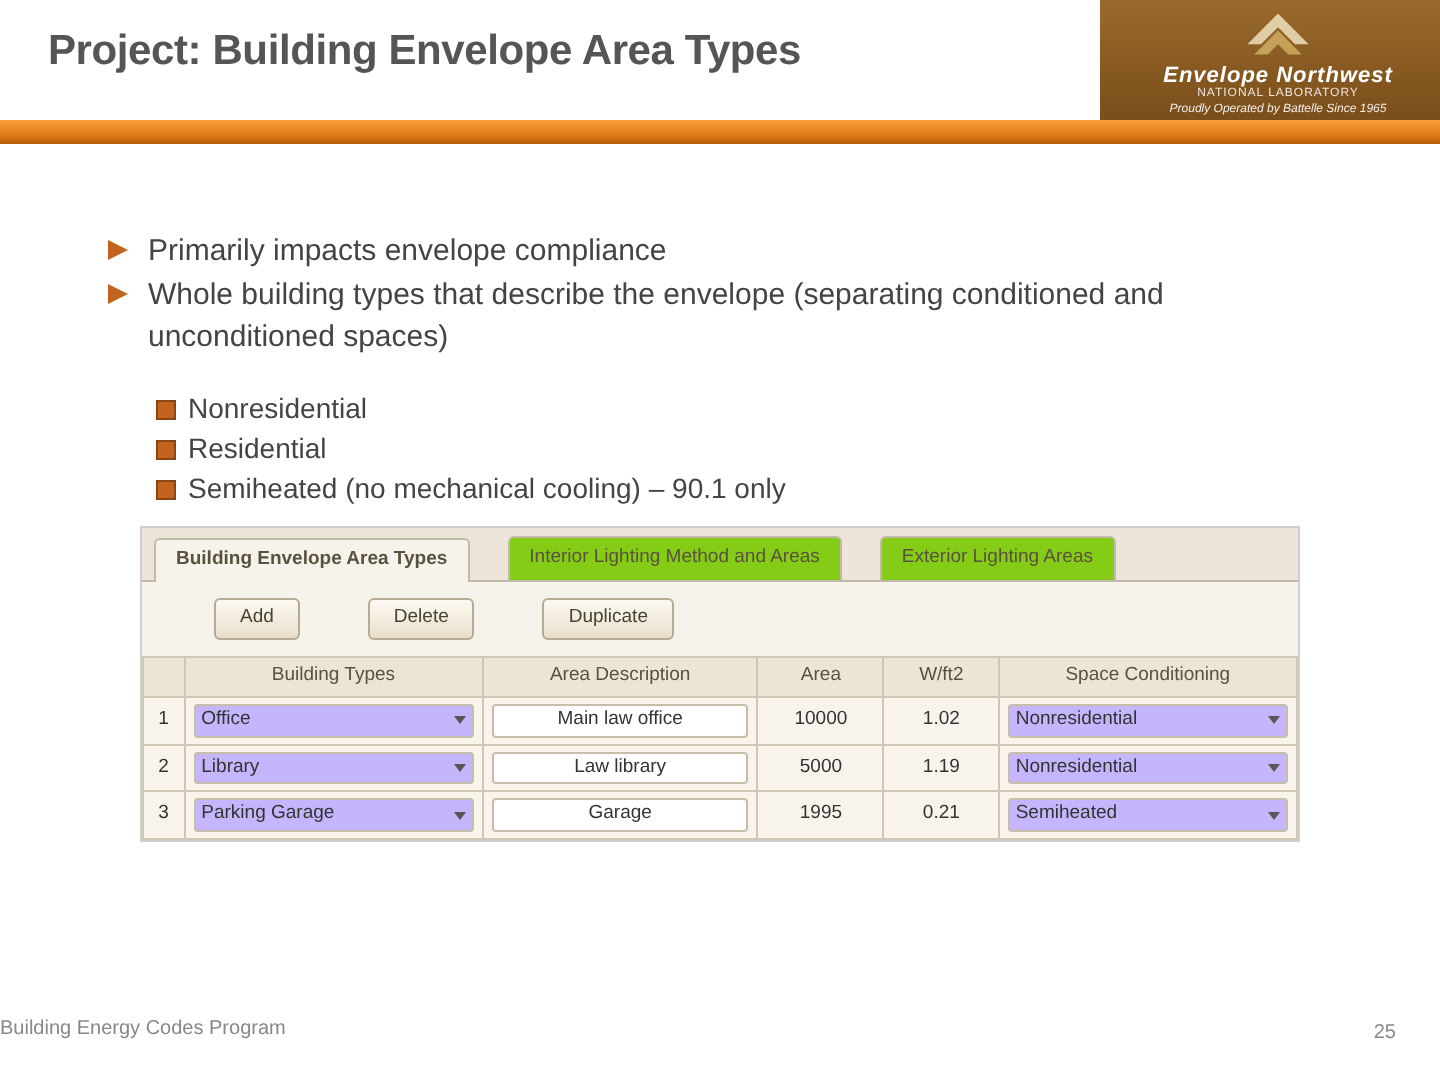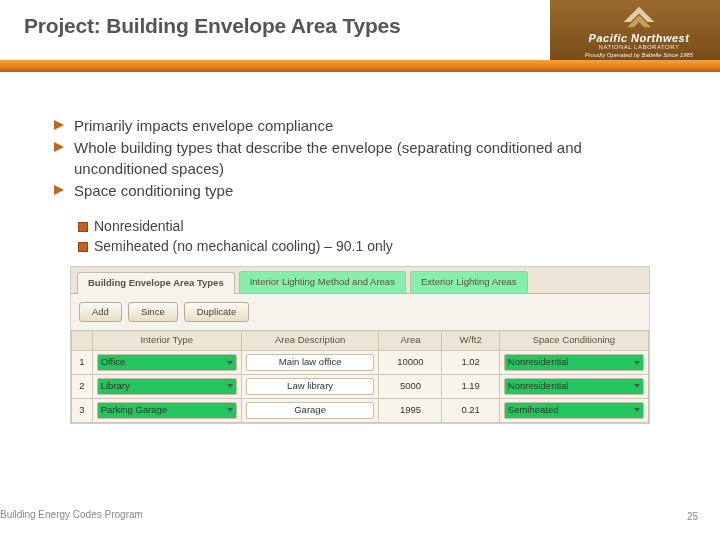--- a/index.html
+++ b/index.html
@@ -122,30 +122,30 @@
     margin: 10px 32px 0 32px;
     border: 1px solid #cfcfcf;
     background: #f6f2ec;
     font-size: 10px;
     color: #333;
     filter: blur(0.3px);
   }
   .tabs {
     display: flex;
     padding: 4px 10px 0 6px;
-    gap: 4px;
+    gap: 19px;
     border-bottom: 1px solid #c2b9ab;
     background: #ece5d8;
   }
   .tab {
     padding: 4px 10px;
     border: 1px solid #c2b9ab;
     border-bottom: none;
     border-radius: 3px 3px 0 0;
-    background: #86efac;
+    background: #84cc16;
     font-size: 9.5px;
     color: #5a523f;
   }
   .tab.active {
     background: #f6f2ec;
     font-weight: bold;
     position: relative;
     top: 1px;
   }
   .btnrow {
@@ -153,20 +153,21 @@
     gap: 6px;
     padding: 8px 8px;
   }
   .btn {
     padding: 3px 12px;
     border: 1px solid #b7ab94;
     border-radius: 3px;
     background: linear-gradient(#fdfaf3, #e8decb);
     font-size: 9.5px;
     color: #4a4231;
+    margin-left: 28px;
   }
   table.grid {
     width: 100%;
     border-collapse: collapse;
     table-layout: fixed;
   }
   table.grid th, table.grid td {
     border: 1px solid #cfc6b6;
     padding: 3px 4px;
     text-align: center;
@@ -177,21 +178,21 @@
   }
   table.grid th {
     background: #ece4d4;
     color: #5a523f;
     font-weight: normal;
   }
   .dd {
     display: flex;
     align-items: center;
     justify-content: space-between;
-    background: #22c55e;
+    background: #c4b5fd;
     border: 1px solid #c7bda9;
     padding: 1px 3px;
     border-radius: 2px;
   }
   .dd .tri-d {
     width: 0; height: 0;
     border-left: 3px solid transparent;
     border-right: 3px solid transparent;
     border-top: 4px solid #555;
     margin-left: 4px;
@@ -231,61 +232,61 @@
 <div class="header">
   <div class="bar-orange"></div>
   <div class="slide-title">Project: Building Envelope Area Types</div>
   <div class="logo-block">
     <div class="logo-mark">
       <svg viewBox="0 0 40 28" width="34" height="26">
         <path d="M2 20 L20 2 L38 20 L30 20 L20 10 L10 20 Z" fill="#e8d9b5" opacity="0.9"></path>
         <path d="M6 26 L20 12 L34 26 L26 26 L20 20 L14 26 Z" fill="#caa85e" opacity="0.9"></path>
       </svg>
     </div>
-    <div class="logo-brand">Pacific Northwest</div>
+    <div class="logo-brand">Envelope Northwest</div>
     <div class="logo-sub">NATIONAL LABORATORY</div>
     <div class="logo-tagline">Proudly Operated by Battelle Since 1965</div>
   </div>
 </div>
 
 <div class="content">
   <ul class="tri">
     <li>Primarily impacts envelope compliance</li>
     <li>Whole building types that describe the envelope (separating conditioned and unconditioned spaces)</li>
-    <li>Space conditioning type</li>
   </ul>
   <ul class="sq">
     <li>Nonresidential</li>
+    <li>Residential</li>
     <li>Semiheated (no mechanical cooling) – 90.1 only</li>
   </ul>
 
   <div class="shot">
     <div class="tabs">
       <div class="tab active">Building Envelope Area Types</div>
       <div class="tab">Interior Lighting Method and Areas</div>
       <div class="tab">Exterior Lighting Areas</div>
     </div>
     <div class="btnrow">
       <div class="btn">Add</div>
-      <div class="btn">Since</div>
+      <div class="btn">Delete</div>
       <div class="btn">Duplicate</div>
     </div>
     <table class="grid">
       <colgroup>
         <col class="n">
           <col class="bt">
           <col class="ad">
           <col class="ar">
           <col class="wf">
           <col class="sc">
       </colgroup>
       <thead>
         <tr>
           <th></th>
-          <th>Interior Type</th>
+          <th>Building Types</th>
           <th>Area Description</th>
           <th>Area</th>
           <th>W/ft2</th>
           <th>Space Conditioning</th>
         </tr>
       </thead>
       <tbody id="grid-body">
           <tr>
             <td>1</td>
             <td>

